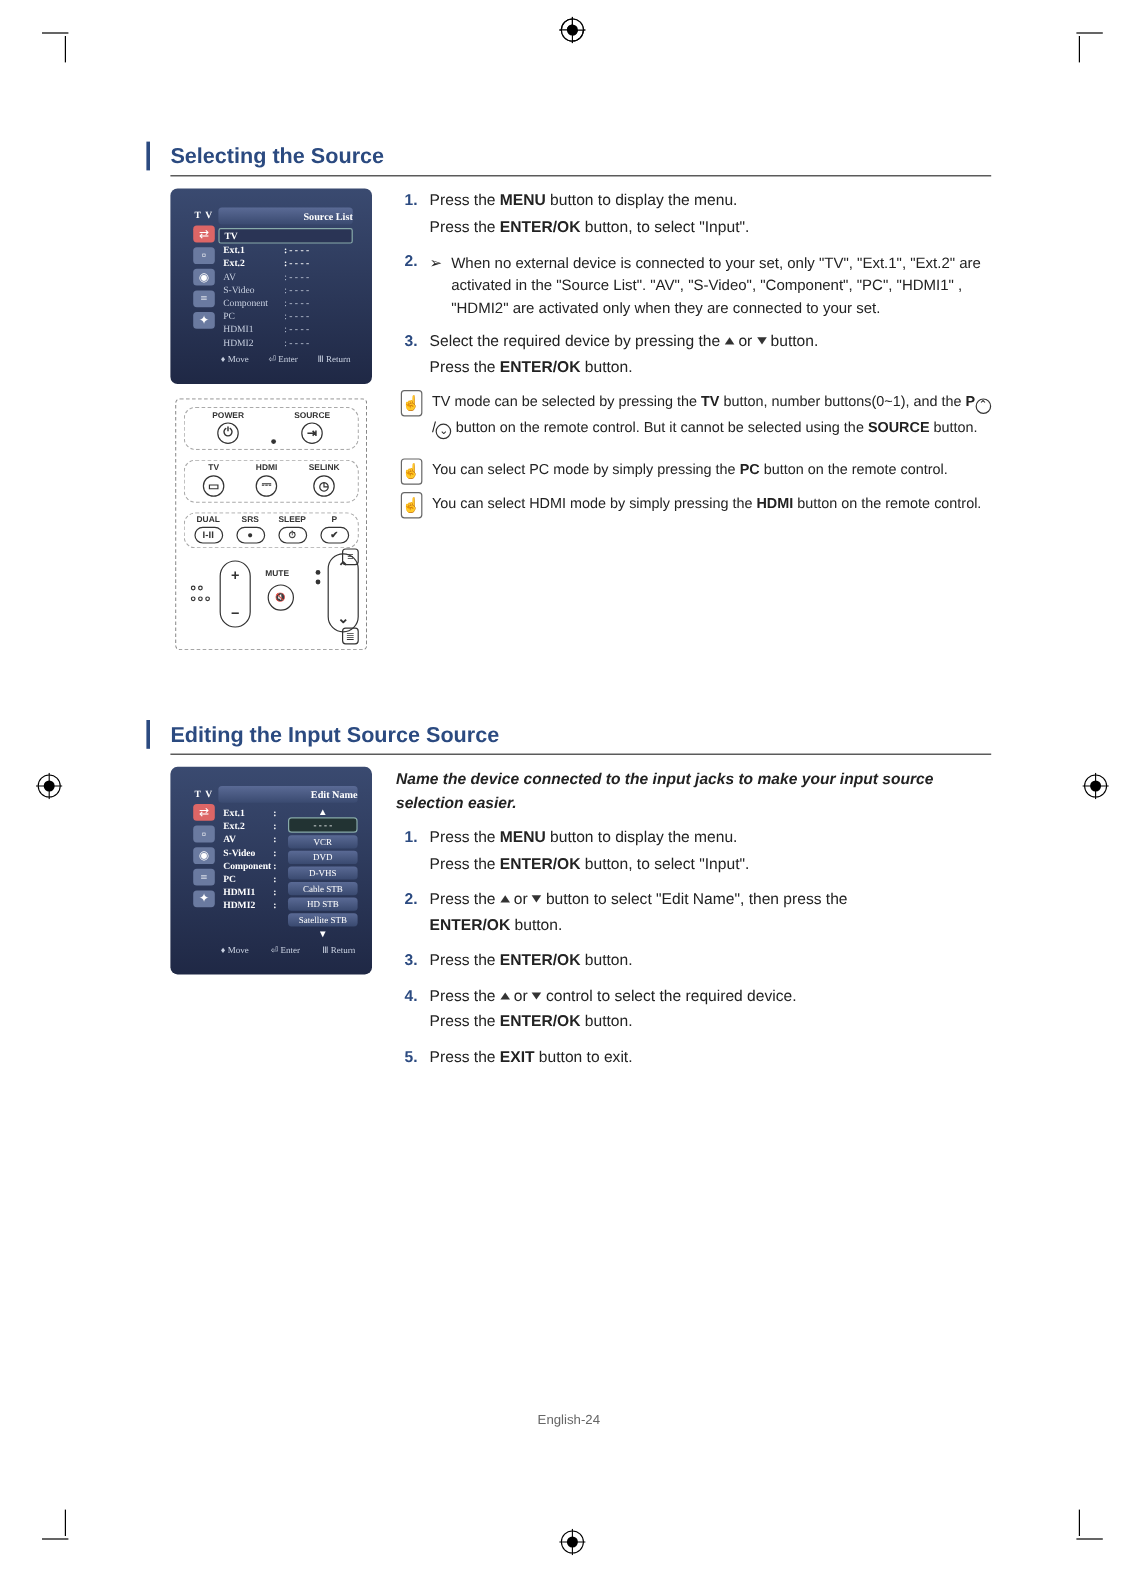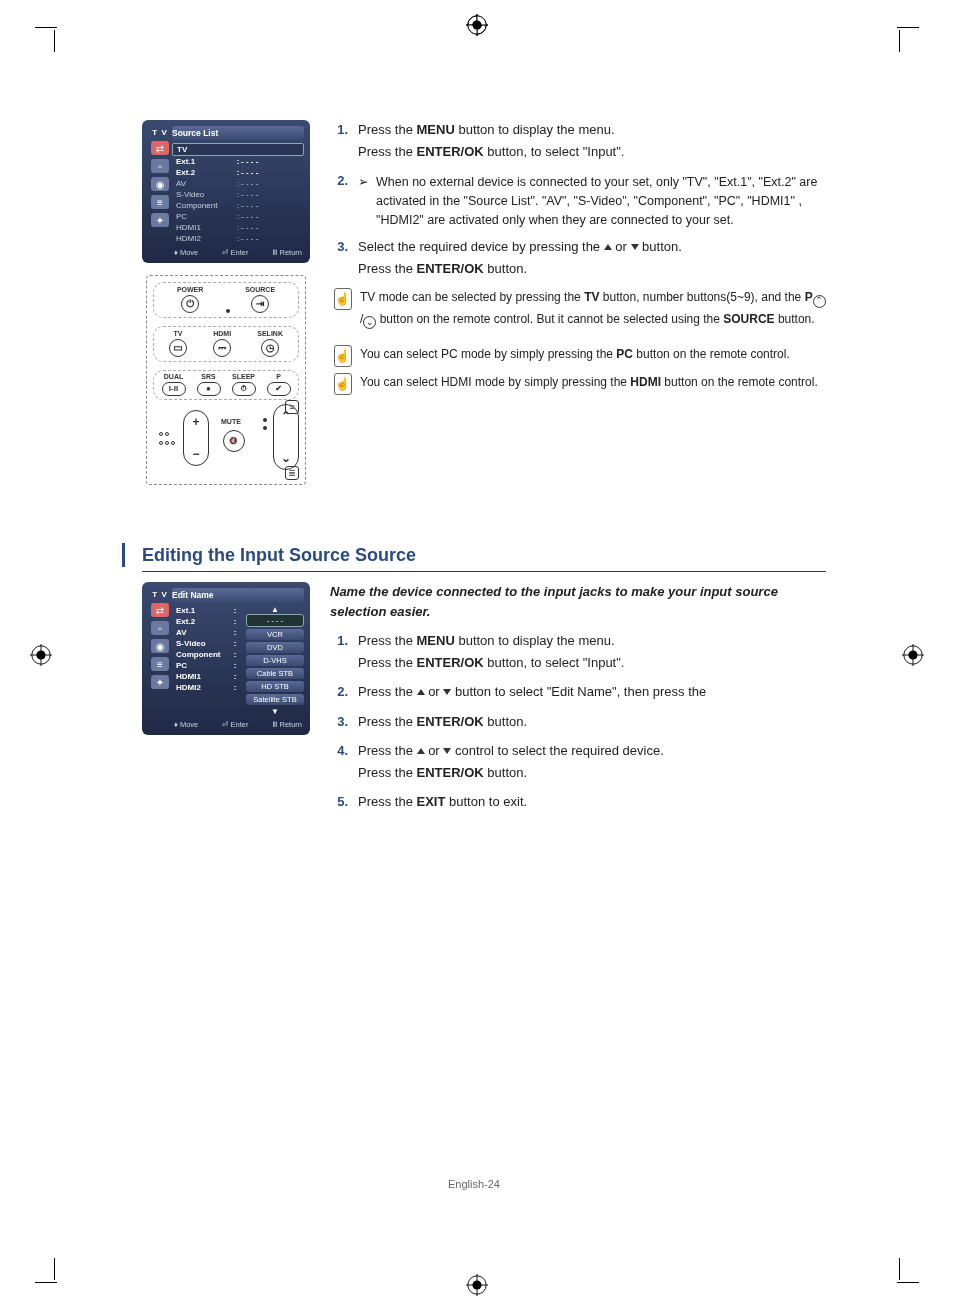--- a/index.html
+++ b/index.html
@@ -96,44 +96,45 @@
     width: 18px; height: 22px;
     border: 1px solid #666; border-radius: 3px;
     display: flex; align-items: center; justify-content: center;
   }
 
   
   .osd {
     width: 168px;
     background: linear-gradient(#3a4a70, #1f2845);
     border-radius: 6px;
-    padding: 6px;
+    padding: 16px;
     font-size: 8.5px;
     color: #c8d0e0;
     margin-bottom: 12px;
+    font-family: Liberation Serif, serif;
   }
   .osd-row { display: flex; }
   .osd-nav {
     width: 24px; flex: 0 0 24px;
     display: flex; flex-direction: column; gap: 4px;
     align-items: center; padding-top: 2px;
   }
   .osd-nav .osd-label { font-weight: bold; color: #fff; font-size: 8px; letter-spacing: 1px; }
   .osd-nav-icon {
     width: 18px; height: 14px; border-radius: 3px;
     background: #6a7aa0;
     display: flex; align-items: center; justify-content: center;
     font-size: 10px; color: #fff;
   }
   .osd-nav-icon.sel { background: #d66; }
   .osd-main { flex: 1; }
   .osd-title {
     background: linear-gradient(#5a6a95, #3a4a70);
     border-radius: 3px;
-    text-align: left;
+    text-align: right;
     font-weight: bold;
     color: #fff;
     padding: 2px 0;
     margin-bottom: 3px;
   }
   .osd-item {
     display: flex;
     padding: 1px 4px;
     font-size: 8px;
   }
@@ -286,20 +287,23 @@
 <div class="crop crop-tr-h"></div>
 <div class="crop crop-tr-v"></div>
 <div class="crop crop-bl-h"></div>
 <div class="crop crop-bl-v"></div>
 <div class="crop crop-br-h"></div>
 <div class="crop crop-br-v"></div>
 
 <div class="page">
 
   <div class="section">
+    <div class="section-heading">
+      <h2>Selecting the Source</h2>
+    </div>
     <div class="section-body">
       <div class="sidecol">
 
         <div class="osd">
           <div class="osd-row">
             <div class="osd-nav">
               <div class="osd-label">T V</div>
               <div class="osd-nav-icon sel">⇄</div>
               <div class="osd-nav-icon">▫</div>
               <div class="osd-nav-icon">◉</div>
@@ -453,21 +457,21 @@
             <p><span>Select the required device by pressing the </span><span class="tri-up"></span><span> or </span><span class="tri-down"></span><span> button.</span></p>
             <p><span>Press the </span><b>ENTER/OK</b><span> button.</span></p>
           </div>
         </div>
 
         <div class="note">
           <div class="noteicon">
               <div class="noteicon-box">☝</div>
             </div>
           <div class="notebody">
-            <p><span>TV mode can be selected by pressing the </span><b>TV</b><span> button, number buttons(5~9), and the </span><b>P</b><span class="inline-circ">⌃</span></p>
+            <p><span>TV mode can be selected by pressing the </span><b>TV</b><span> button, number buttons(0~1), and the </span><b>P</b><span class="inline-circ">⌃</span></p>
             <p>/<span class="inline-circ">⌄</span> <span>button on the remote control. But it cannot be selected using the </span><b>SOURCE</b><span> button.</span></p>
           </div>
         </div>
 
         <div class="note" style="margin-top:14px;">
           <div class="noteicon">
               <div class="noteicon-box">☝</div>
             </div>
           <div class="notebody">
               <p><span>You can select PC mode by simply pressing the </span><b>PC</b><span> button on the remote control.</span></p>
@@ -568,20 +572,21 @@
           <div class="step-body">
             <p><span>Press the </span><b>MENU</b><span> button to display the menu.</span></p>
             <p><span>Press the </span><b>ENTER/OK</b><span> button, to select "Input".</span></p>
           </div>
         </div>
 
         <div class="step">
           <div class="step-num">2.</div>
           <div class="step-body">
             <p><span>Press the </span><span class="tri-up"></span><span> or </span><span class="tri-down"></span><span> button to select "Edit Name", then press the </span></p>
+            <p><b>ENTER/OK</b><span> button.</span></p>
           </div>
         </div>
 
         <div class="step">
           <div class="step-num">3.</div>
           <div class="step-body">
             <p><span>Press the </span><b>ENTER/OK</b><span>  button.</span></p>
           </div>
         </div>
 

